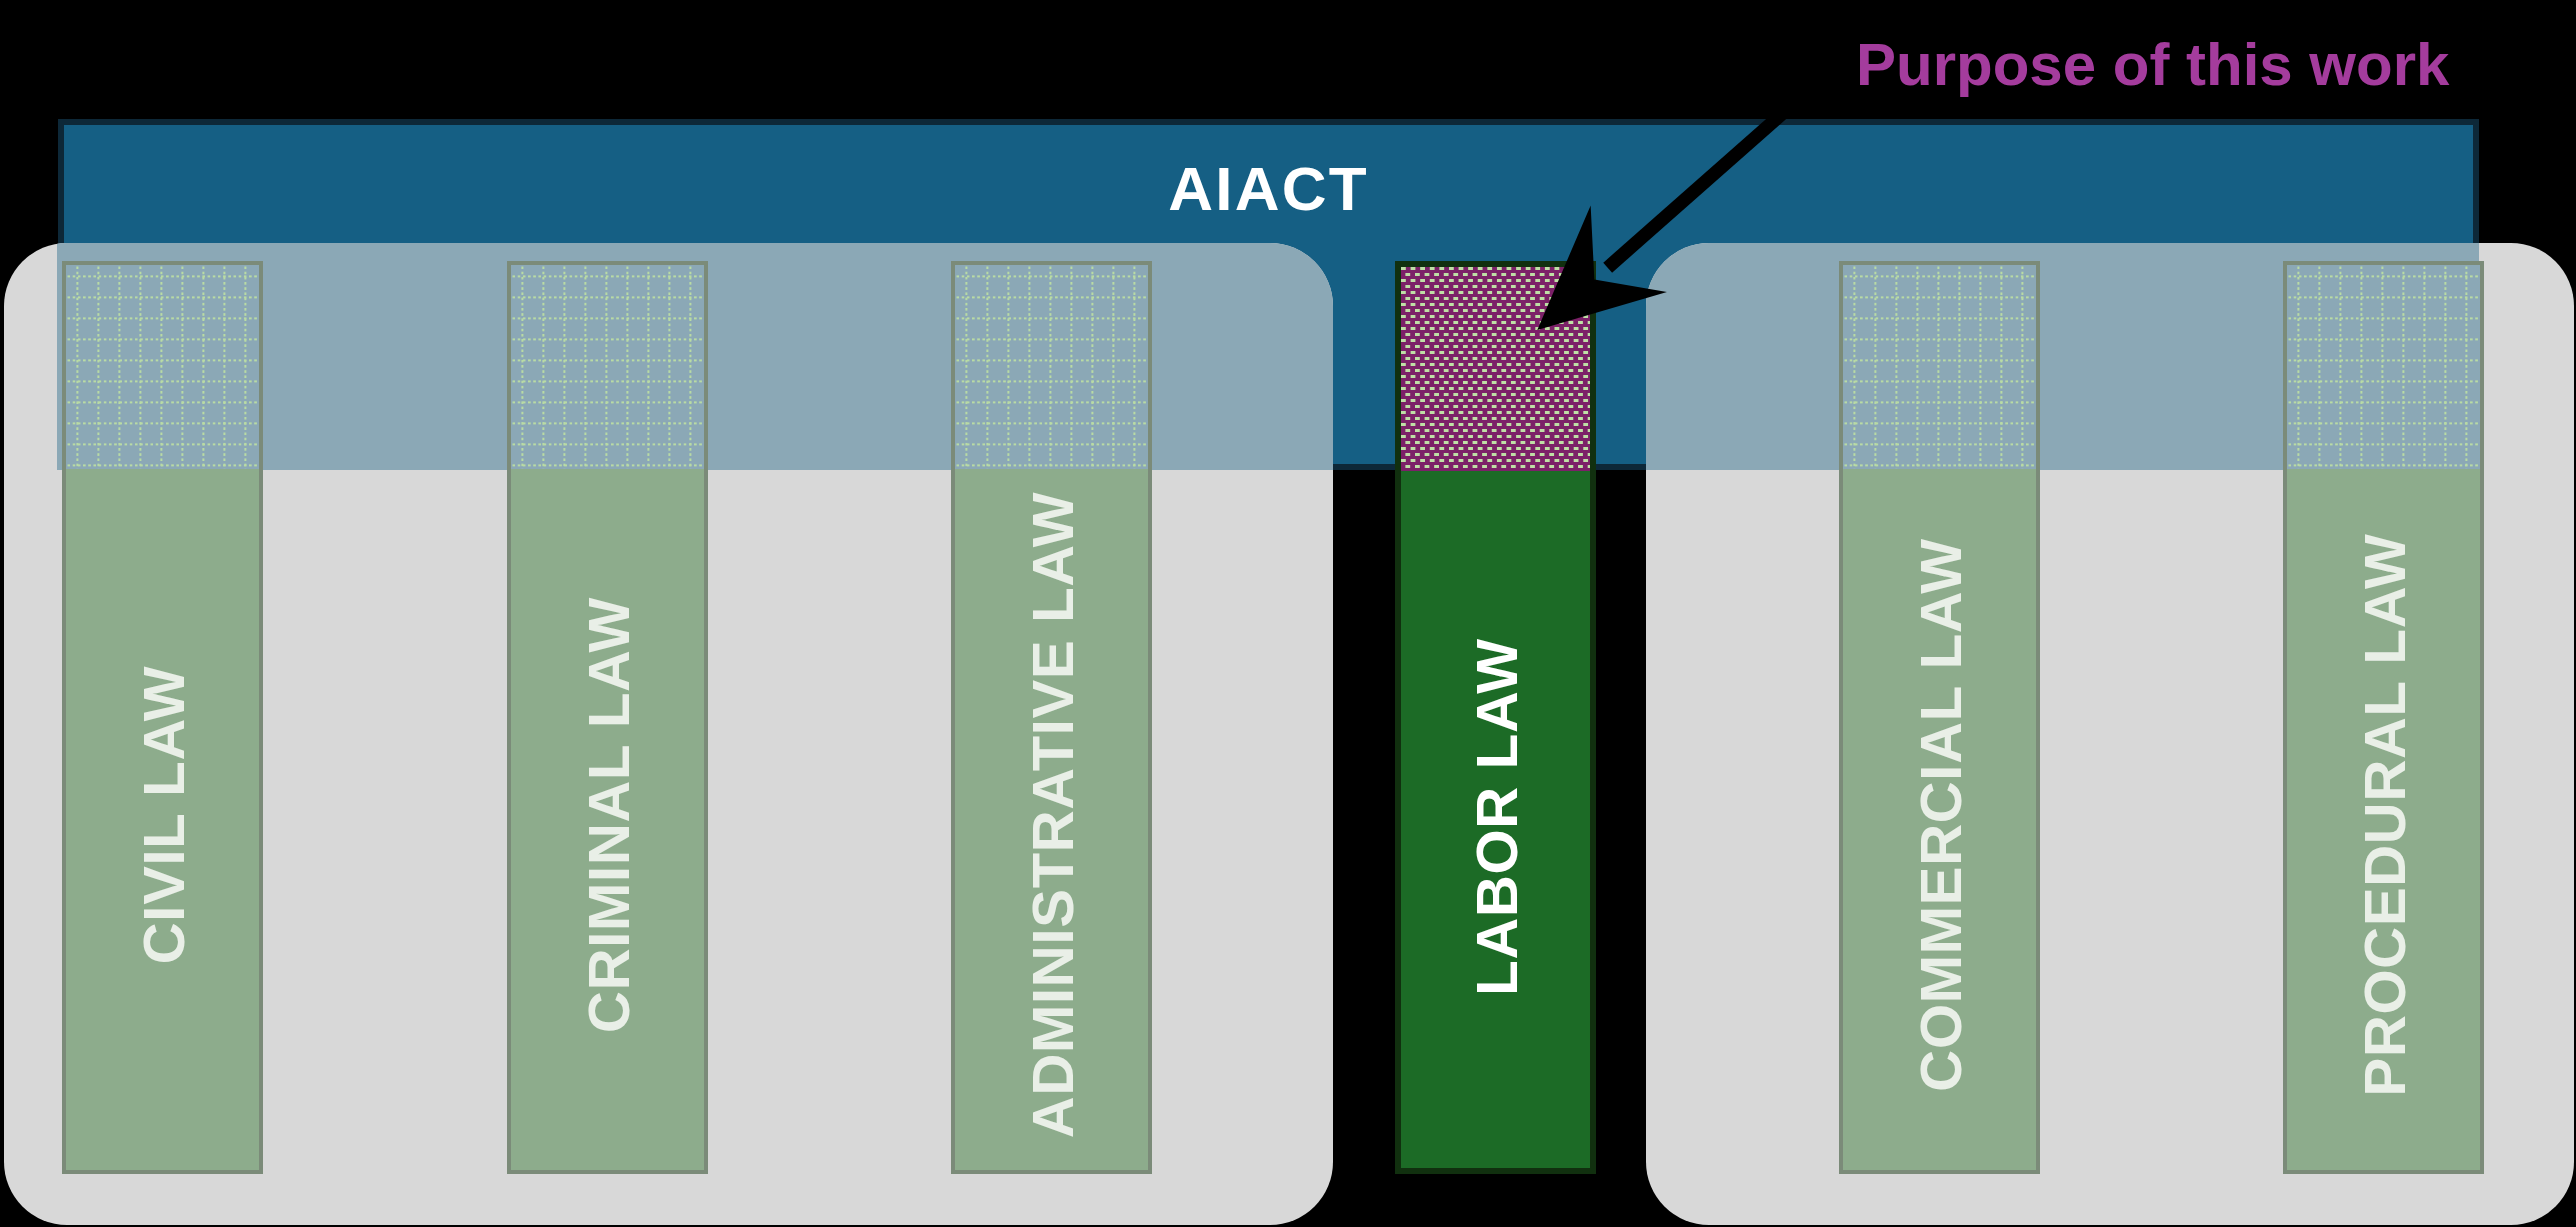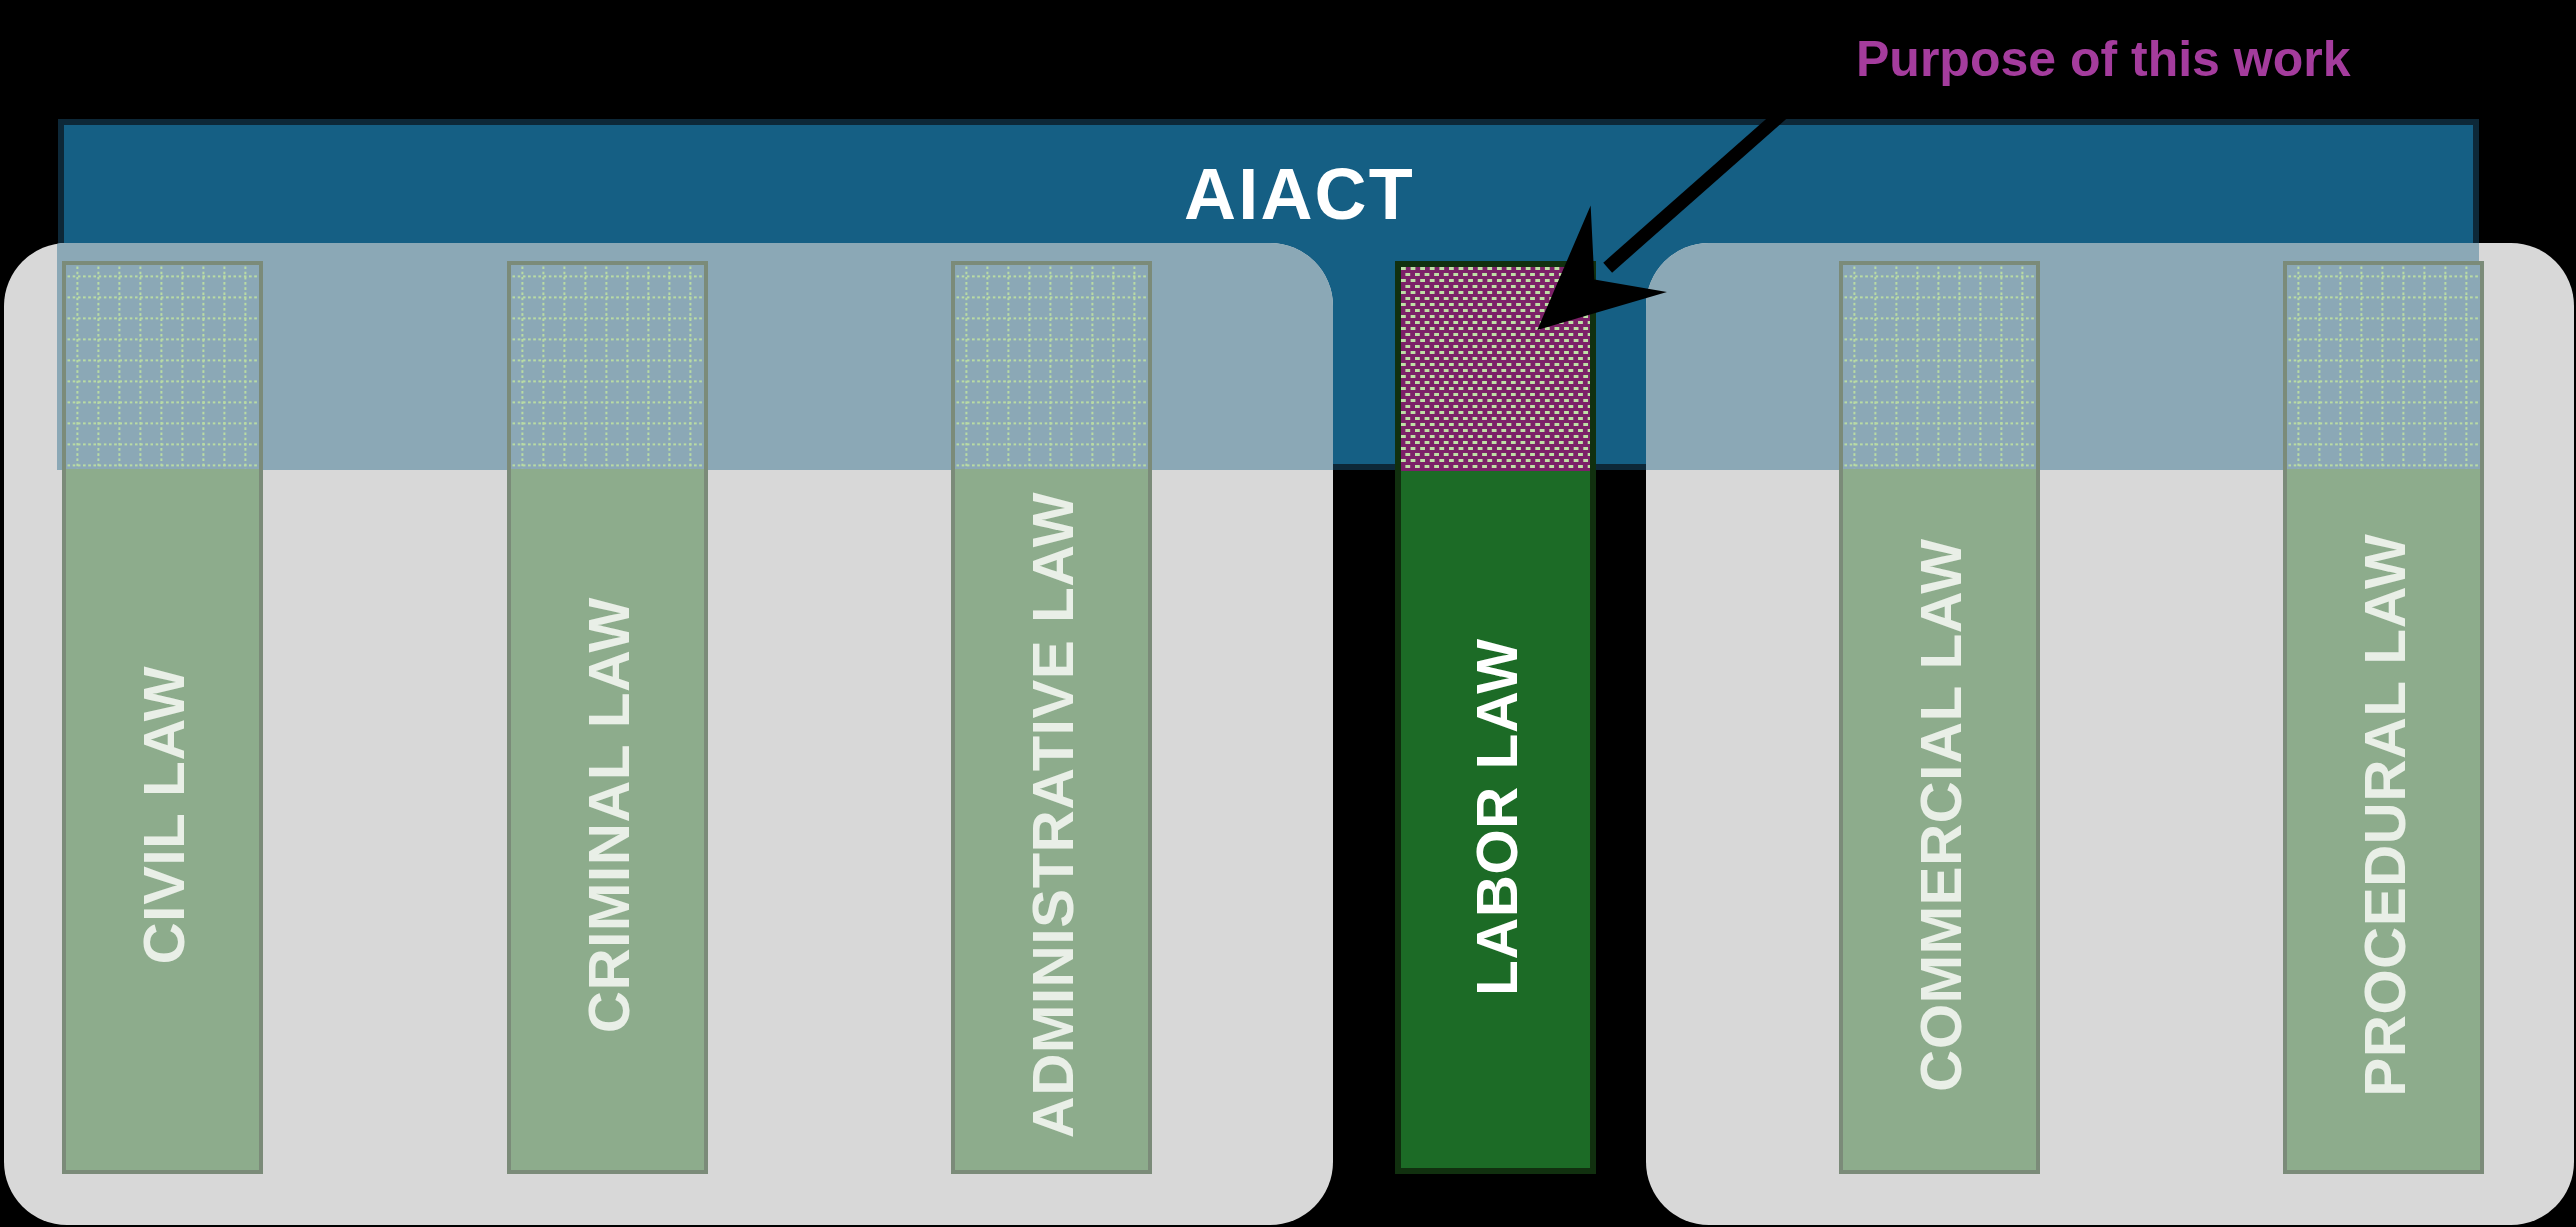--- a/index.html
+++ b/index.html
@@ -18,25 +18,24 @@
     background:var(--banner_fill,#155f84);
     border:6.7px solid var(--banner_border,#0d2838);
     box-sizing:border-box;
     z-index:1;
   }
   .banner-title{
     position:absolute;
     left:50%;top:28px;
     transform:translateX(-50%);
     color:var(--banner_text,#fff);
-    font-size:72px;
+    font-size:62px;
     font-weight:700;
     letter-spacing:2.2px;
     white-space:nowrap;
-    margin-left:31px;
   }
   
   .panel{
     position:absolute;
     top:243px;height:982px;
     background:var(--panel,#d8d8d8);
     border-radius:63px;
     overflow:hidden;
     z-index:2;
   }
@@ -96,21 +95,21 @@
     background:var(--labor_green,#1c6b26);
   }
   .column.highlight .col-label{
     color:var(--labor_label_text,#fff);
   }
   
   .annotation-label{
     position:absolute;
     left:1856px;top:30px;
     color:var(--annotation,#a43c9d);
-    font-size:50px;
+    font-size:60px;
     font-weight:700;
     white-space:nowrap;
     z-index:5;
     text-align:center;
   }
   .arrow-svg{
     position:absolute;left:0;top:0;
     width:2576px;height:1228px;
     z-index:4;
     pointer-events:none;

